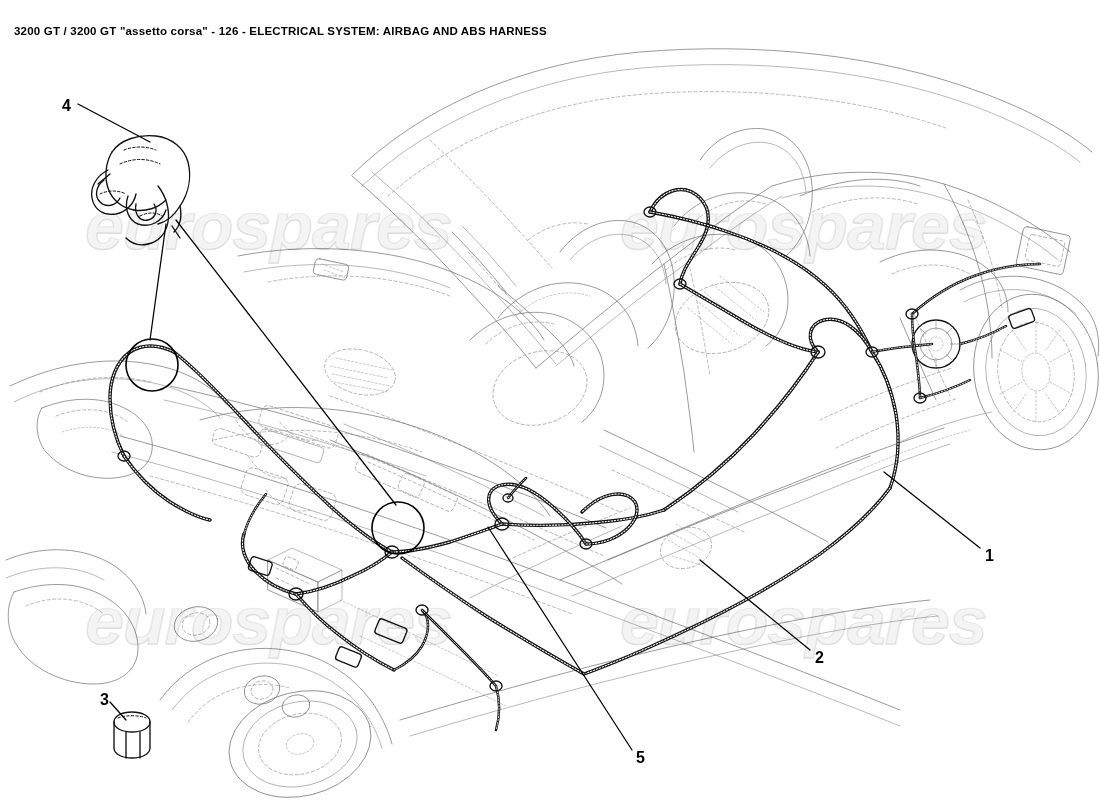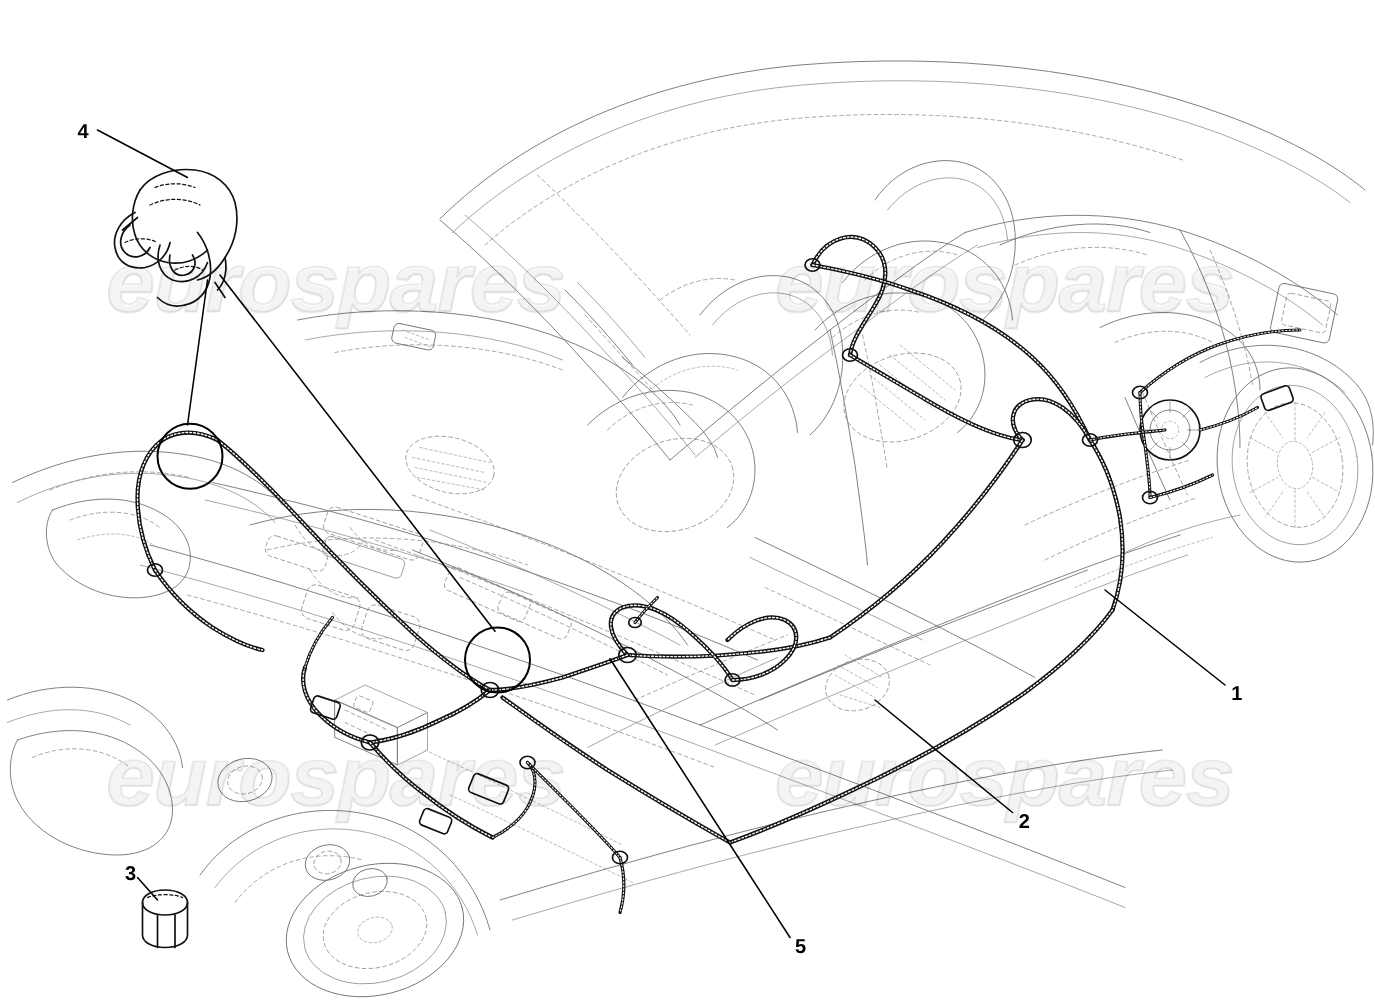--- a/index.html
+++ b/index.html
@@ -62,20 +62,21 @@
     font-size: 16px;
     color: #000000;
     line-height: 1;
   }
 </style>
 </head>
 <body>
 
 <div id="page">
 
+  <div id="title-bar">3200 GT / 3200 GT "assetto corsa" - 126 - ELECTRICAL SYSTEM: AIRBAG AND ABS HARNESS</div>
 
   <svg id="diagram-svg" viewBox="0 0 1100 800">
     <defs>
       <style>
         .ghost { fill:none; stroke:#6f6f6f; stroke-width:0.7; stroke-linecap:round; stroke-linejoin:round; }
         .ghost2 { fill:none; stroke:#8a8a8a; stroke-width:0.6; stroke-linecap:round; stroke-linejoin:round; }
         .ghostd { fill:none; stroke:#8a8a8a; stroke-width:0.6; stroke-dasharray:3 2.5; stroke-linecap:round; }
         .ghostd2 { fill:none; stroke:#9a9a9a; stroke-width:0.55; stroke-dasharray:2 2; stroke-linecap:round; }
         .harness { fill:none; stroke:#111111; stroke-width:3.4; stroke-linecap:round; stroke-linejoin:round; }
         .harness-in { fill:none; stroke:#ffffff; stroke-width:1.1; stroke-linecap:round; stroke-linejoin:round; stroke-dasharray:1.4 1.7; }

